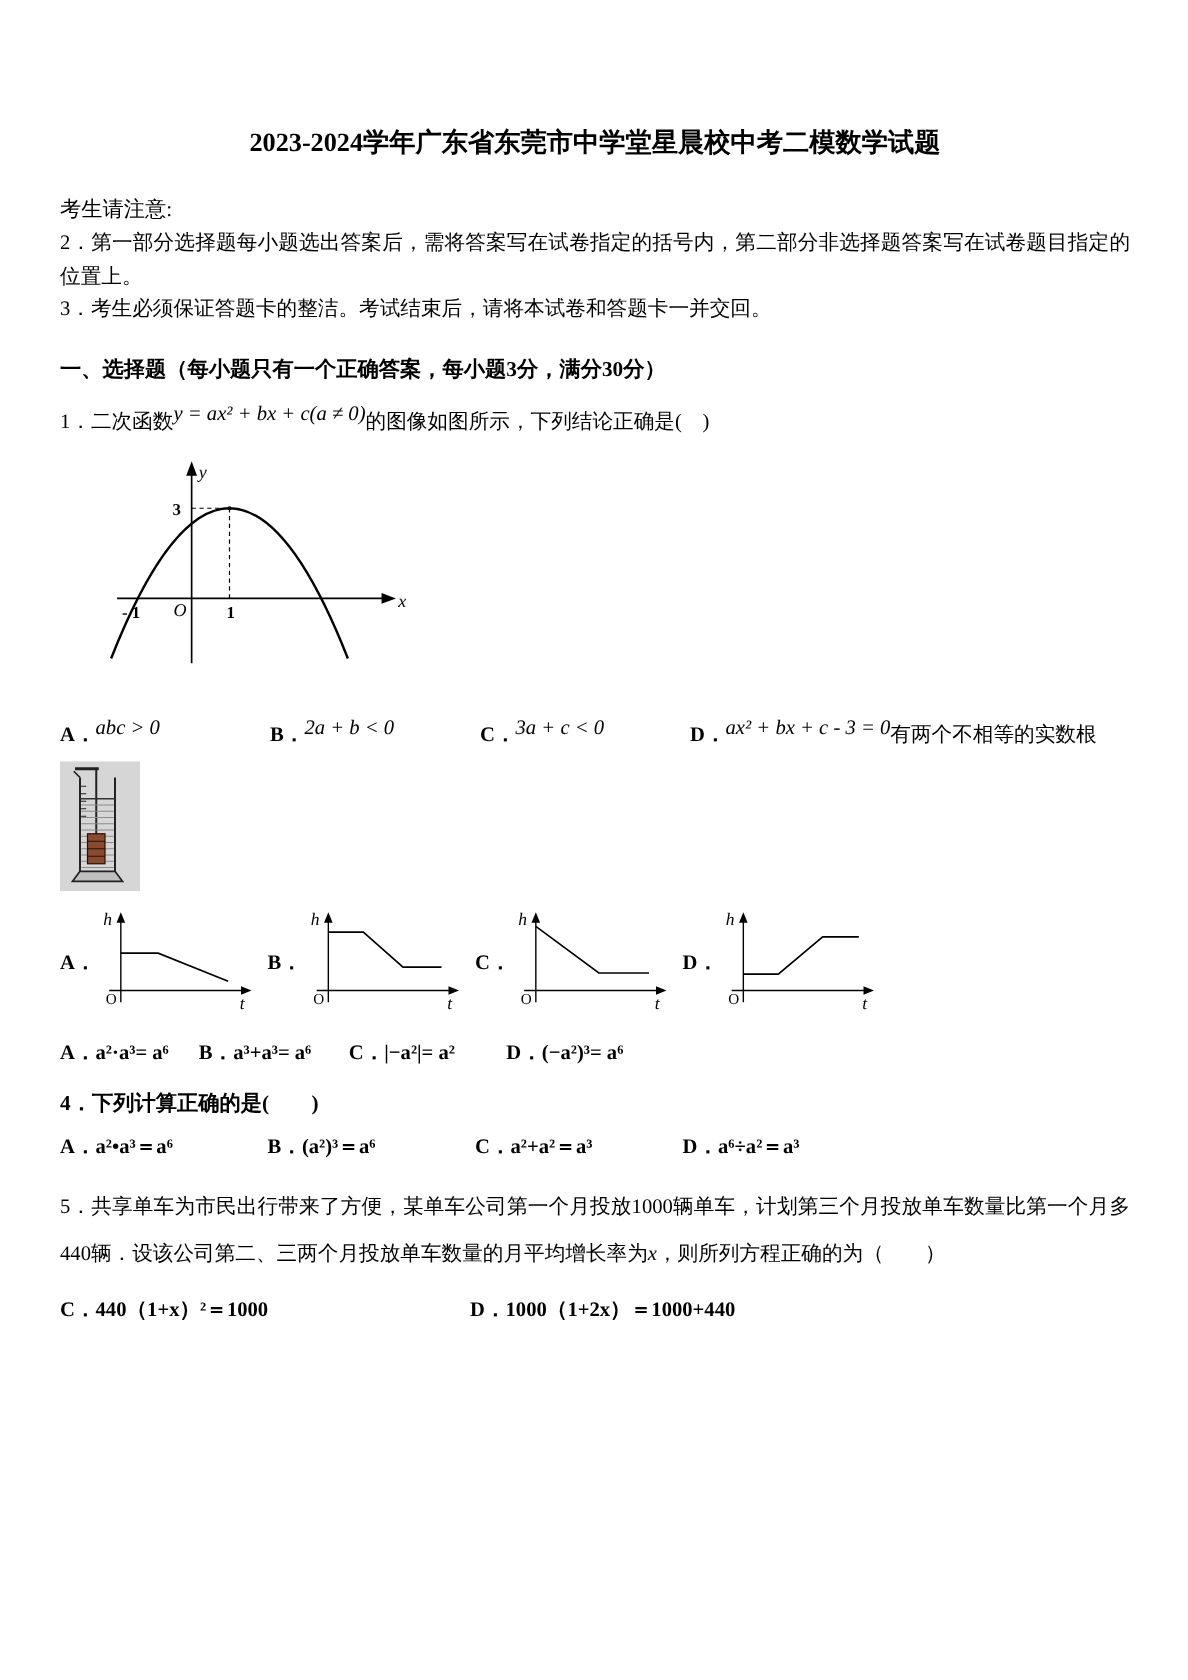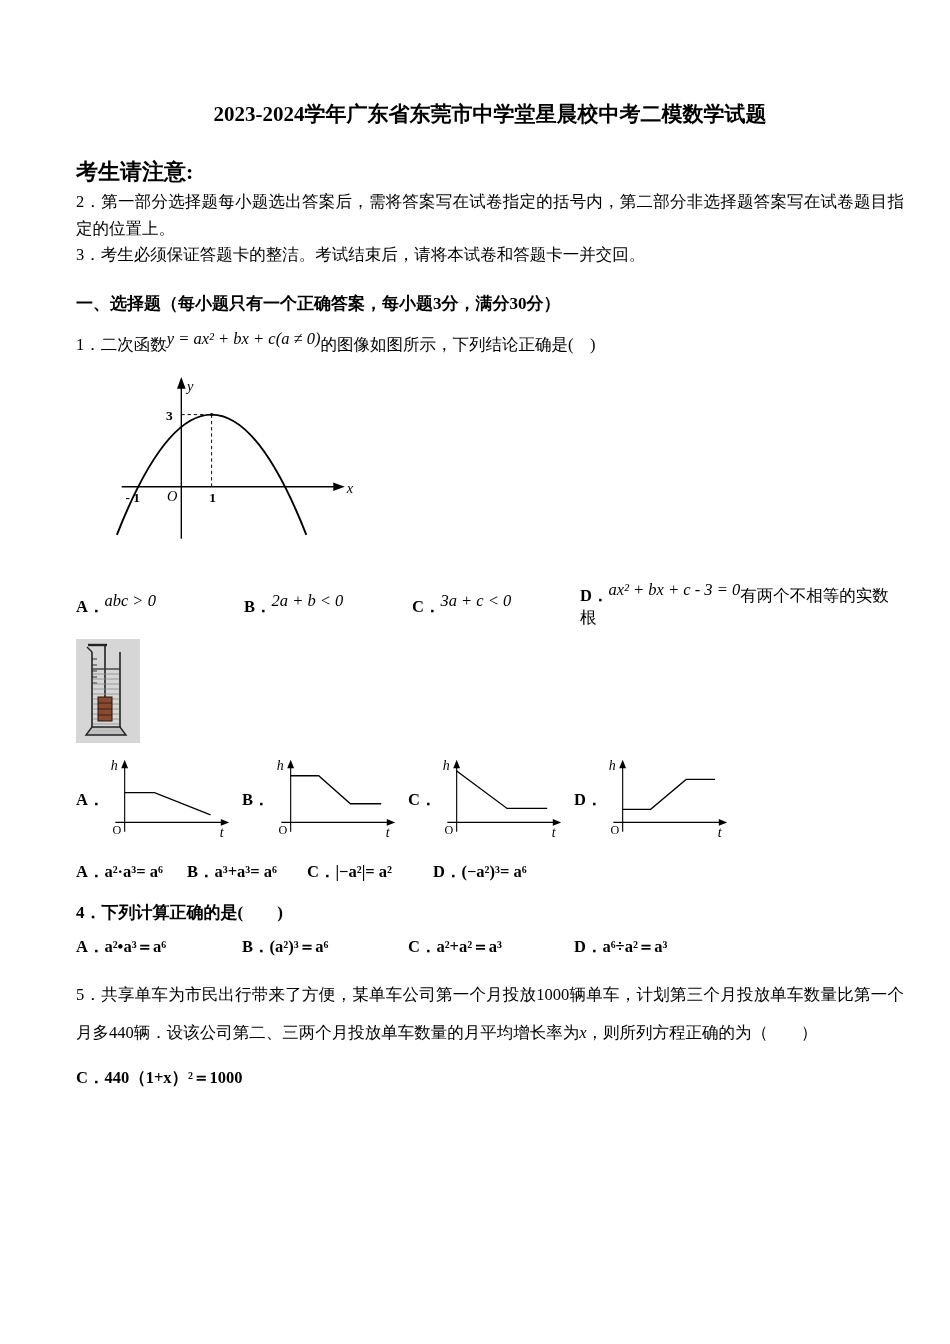--- a/index.html
+++ b/index.html
@@ -4,30 +4,30 @@
 <style>
   * { margin: 0; padding: 0; box-sizing: border-box; }
   html, body { background: #ffffff; }
   body {
     width: 950px;
     min-height: 1344px;
     color: #000;
     font-family: "Liberation Serif", "DejaVu Serif", serif;
     font-size: 16.5px;
   }
-  .page { padding: 100px 46px 40px 48px; margin-left: 28px; }
+  .page { padding: 100px 46px 40px 48px; }
 
   .title {
     text-align: center;
     font-size: 21px;
     font-weight: 700;
     margin-bottom: 26px;
   }
 
-  .notice-heading { font-size: 22px; font-weight: 700; line-height: 1.6; }
+  .notice-heading { font-size: 17px; font-weight: 400; line-height: 1.6; }
   .notice-item { line-height: 1.6; text-align: justify; }
 
   .section-heading { margin-top: 24px; font-weight: 700; font-size: 17px; }
 
   .stem { margin-top: 16px; line-height: 1.7; text-align: justify; }
   .stem-wide { margin-top: 24px; line-height: 2.3; }
 
   .math { font-style: italic; font-family: "Liberation Serif", serif; }
   .raised { position: relative; top: -6px; }
 
@@ -196,17 +196,18 @@
       <span class="cell">C．a²+a²＝a³</span>
       <span>D．a⁶÷a²＝a³</span>
     </div>
   </section>
 
   <section class="q-block">
     <p class="stem stem-wide" style="margin-top:6px;"><span>5．共享单车为市民出行带来了方便，某单车公司第一个月投放1000辆单车，计划第三个月投放单车数量比第一个月多440辆．设该公司第二、三两个月投放单车数量的月平均增长率为</span><span class="math">x</span><span>，则所列方程正确的为（　　）</span></p>
     <div class="q5-options">
       <div class="q5-row">
         <span class="cell-left">C．440（1+x）²＝1000</span>
+        <span>D．1000（1+2x）＝1000+440</span>
       </div>
     </div>
   </section>
 
 </div>
 
 </body></html>

